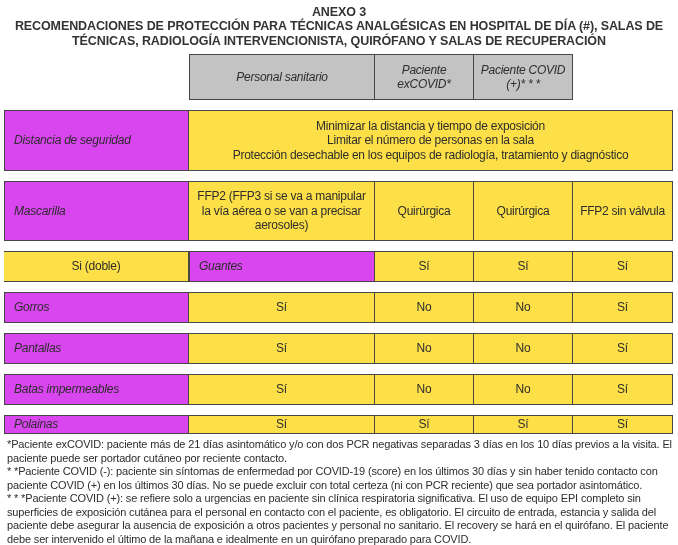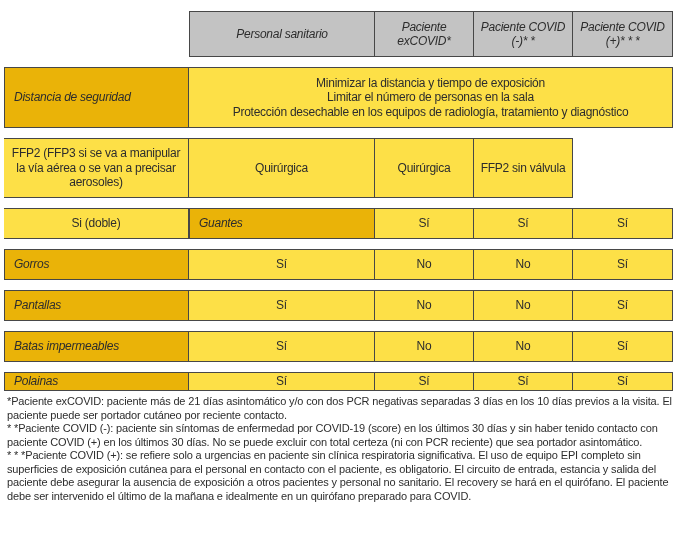--- a/index.html
+++ b/index.html
@@ -45,21 +45,21 @@
     line-height: 14.5px;
     padding: 1px 4px;
   }
   .nl { border-left: none; }           
   .blank { border: none; background: transparent; }
   .hd {
     background: #c3c3c3;
     font-style: italic;
   }
   .lbl {
-    background: #eab308;
+    background: #d946ef;
     font-style: italic;
     align-items: flex-start;
     justify-content: center;
     text-align: left;
     padding-left: 9px;
   }
   .merged { grid-column: 2 / span 4; }
 
   
   .footnotes {
@@ -68,41 +68,46 @@
     line-height: 13.5px;
     letter-spacing: -0.15px;
     text-align: left;
   }
 </style>
 </head>
 <body>
 
 <div class="doc">
 
+  <div class="title-block">
+    <div class="title-anexo">ANEXO 3</div>
+    <div class="title-sub">RECOMENDACIONES DE PROTECCIÓN PARA TÉCNICAS ANALGÉSICAS EN HOSPITAL DE DÍA (#), SALAS DE</div>
+    <div class="title-sub">TÉCNICAS, RADIOLOGÍA INTERVENCIONISTA, QUIRÓFANO Y SALAS DE RECUPERACIÓN</div>
+  </div>
 
   <div class="tbl">
 
     <div class="row r-header">
       <div class="c blank"></div>
       <div class="c hd">Personal sanitario</div>
       <div class="c hd nl">Paciente exCOVID*</div>
-      <div class="c hd nl">Paciente COVID (-)* *</div>
       <div class="c hd nl">Paciente COVID (+)* * *</div>
     </div>
 
     <div class="row r-dist">
       <div class="c lbl">Distancia de seguridad</div>
       <div class="c nl merged">
         <div>Minimizar la distancia y tiempo de exposición</div>
         <div>Limitar el número de personas en la sala</div>
         <div>Protección desechable en los equipos de radiología, tratamiento y diagnóstico</div>
       </div>
     </div>
 
     <div class="row r-masc">
+      <div class="c lbl">Mascarilla</div>
       <div class="c nl">FFP2 (FFP3 si se va a manipular la vía aérea o se van a precisar aerosoles)</div>
       <div class="c nl">Quirúrgica</div>
       <div class="c nl">Quirúrgica</div>
       <div class="c nl">FFP2 sin válvula</div>
     </div>
 
     <div class="row r-std">
       <div class="c nl">Si (doble)</div>
       <div class="c lbl">Guantes</div>
       <div class="c nl">Sí</div>

